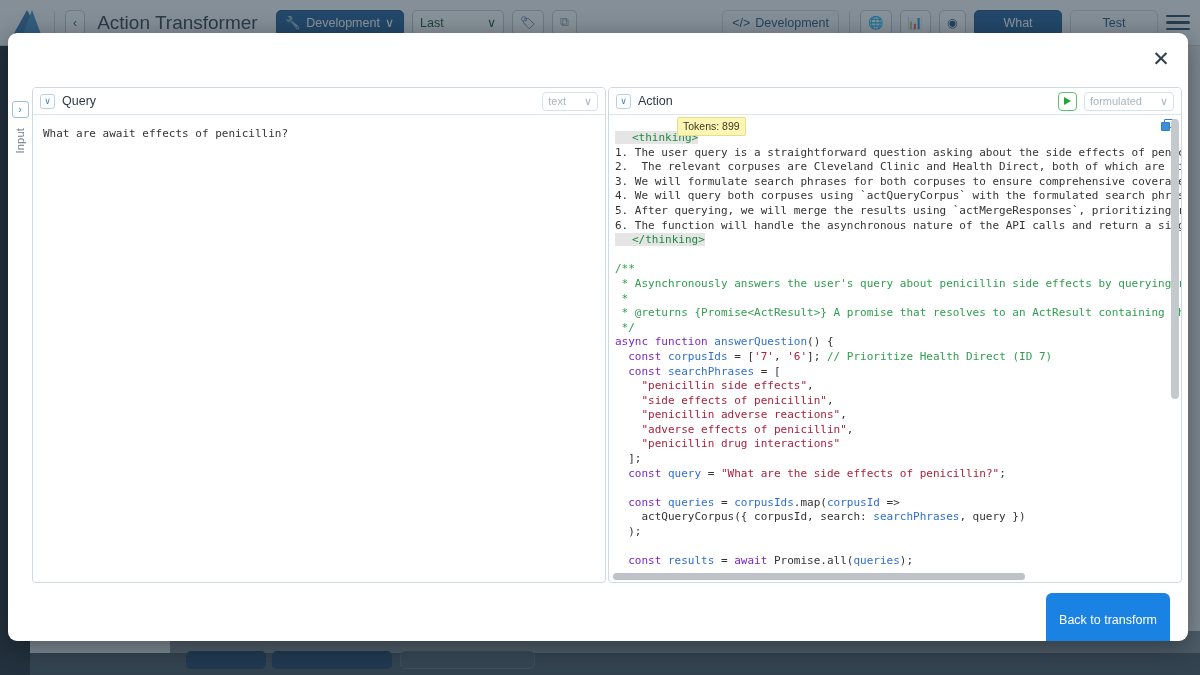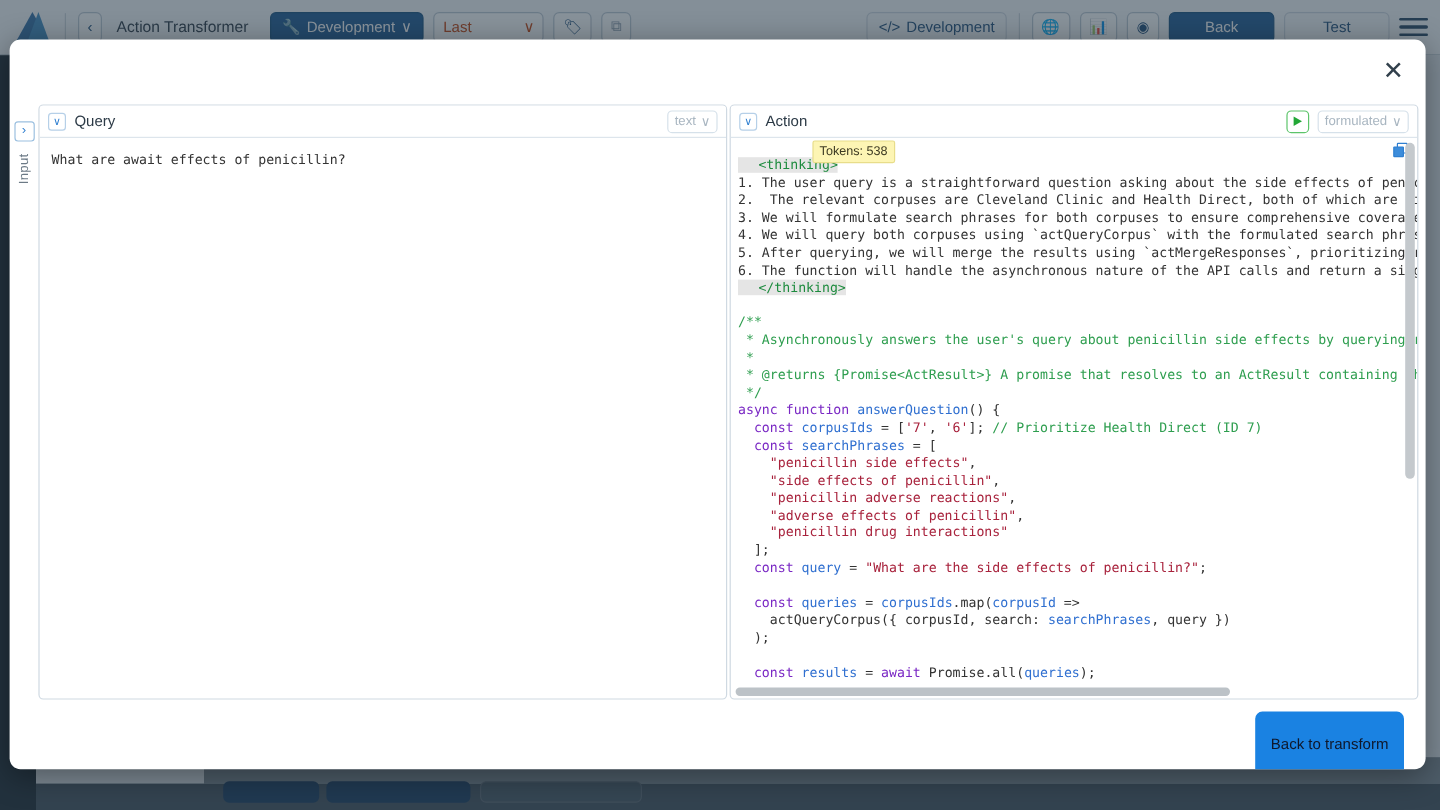--- a/index.html
+++ b/index.html
@@ -40,24 +40,24 @@
   .hbtn {
     height: 26px; border: 1px solid #b9c7d2; border-radius: 5px;
     background: #fbfcfd; color: #1d4e7a;
     font-size: 12.5px; display: flex; align-items: center;
     padding: 0 9px; gap: 5px; white-space: nowrap;
   }
   .hbtn.square { padding: 0 7px; }
   .hbtn.primary { background: #1b5a92; border-color: #16507f; color: #fff; }
   .hbtn.ghost   { color: #1d4e7a; background: #f2f5f8; border-color: #cbd6df; }
   .hbtn.muted   { color: #8fa0ae; }
-  .title-txt { font-size: 13px; color: #2b3b47; padding: 0 10px 0 4px; white-space: nowrap; }
+  .title-txt { font-size: 19px; color: #2b3b47; padding: 0 10px 0 4px; white-space: nowrap; }
   .sel-box {
     height: 26px; min-width: 92px; border: 1px solid #b9c7d2; border-radius: 5px;
-    background: #fbfcfd; color: #c2410c; font-size: 12.5px;
+    background: #fbfcfd; color: #14532d; font-size: 12.5px;
     display: flex; align-items: center; justify-content: space-between;
     padding: 0 7px;
     gap: 36px;
   }
   .sep { width: 1px; height: 24px; background: #c8d2da; margin: 0 2px; }
   .grow { flex: 1 1 auto; }
   .hamburger { width: 24px; display: flex; flex-direction: column; gap: 4px; }
   .hamburger i { display: block; height: 2.5px; background: #22445f; border-radius: 2px; }
 
   .bg-left-rail {
@@ -143,21 +143,21 @@
   }
   .mini-chev {
     width: 15px; height: 15px; border: 1px solid #b6d0e8; border-radius: 3px;
     color: #2f7fd0; font-size: 9px; line-height: 13px; text-align: center;
   }
   .pane-title { font-size: 12.5px; color: #2c3a46; }
   .pane-head .grow { flex: 1 1 auto; }
   .mini-sel {
     height: 19px; border: 1px solid #d6e1ea; border-radius: 4px;
     color: #a9b6c1; font-size: 11px;
-    display: flex; align-items: center; gap: 4px; padding: 0 5px;
+    display: flex; align-items: center; gap: 18px; padding: 0 5px;
   }
   .play-btn {
     width: 19px; height: 19px; border: 1px solid #5cc46a; border-radius: 4px;
     display: flex; align-items: center; justify-content: center;
   }
   .play-btn i {
     width: 0; height: 0;
     border-left: 7px solid #22a736;
     border-top: 4.5px solid transparent;
     border-bottom: 4.5px solid transparent;
@@ -218,21 +218,21 @@
     width: 72%; height: 7px;
     background: #bcc2c7; border-radius: 5px; z-index: 4;
   }
 
   .modal-foot {
     height: 52px; flex: 0 0 52px;
     display: flex; align-items: center; justify-content: flex-end;
     padding: 0 18px;
   }
   .btn-blue {
-    background: #1a82e2; color: #0f172a; border: none; border-radius: 6px;
+    background: #1a82e2; color: #ffffff; border: none; border-radius: 6px;
     font-size: 12.5px; padding: 20px 13px;
     font-family: "Liberation Sans", sans-serif;
     margin-top: 10px;
   }
 </style>
 </head>
 <body>
 
 <div id="app-bg">
 
@@ -270,21 +270,21 @@
     <div class="hbtn square">
       <span>🌐</span>
     </div>
     <div class="hbtn square">
       <span>📊</span>
     </div>
     <div class="hbtn square">
       <span>◉</span>
     </div>
     <div class="hbtn primary" style="width:88px;justify-content:center;">
-      <span>Back</span>
+      <span>What</span>
     </div>
     <div class="hbtn ghost" style="width:88px;justify-content:center;text-align:center;">
       <span>Test</span>
     </div>
     <div class="hamburger">
       <i></i>
         <i></i>
         <i></i>
     </div>
   </div>
@@ -339,21 +339,21 @@
         <div class="mini-sel">
           <span>formulated</span>
           <span>∨</span>
         </div>
       </div>
       <div class="pane-body">
         <div class="copy-icon">
           <span class="b b2"></span>
             <span class="b b1"></span>
         </div>
-        <div class="tokens-badge">Tokens: 538</div>
+        <div class="tokens-badge">Tokens: 899</div>
         <div class="code-scroll" id="code-scroll"><div class="code-line"><span class="c-green hl">&lt;thinking&gt;</span></div><div class="code-line"><span class="c-plain">1. The user query is a straightforward question asking about the side effects of penicillin.</span></div><div class="code-line"><span class="c-plain">2.  The relevant corpuses are Cleveland Clinic and Health Direct, both of which are likely to contain informa</span></div><div class="code-line"><span class="c-plain">3. We will formulate search phrases for both corpuses to ensure comprehensive coverage.  The search phrases w</span></div><div class="code-line"><span class="c-plain">4. We will query both corpuses using `actQueryCorpus` with the formulated search phrases and the original que</span></div><div class="code-line"><span class="c-plain">5. After querying, we will merge the results using `actMergeResponses`, prioritizing results from Health Dire</span></div><div class="code-line"><span class="c-plain">6. The function will handle the asynchronous nature of the API calls and return a single `Promise&lt;ActResult&gt;`</span></div><div class="code-line"><span class="c-green hl">&lt;/thinking&gt;</span></div><div class="code-line">&nbsp;</div><div class="code-line"><span class="c-cmt">/**</span></div><div class="code-line"><span class="c-cmt"> * Asynchronously answers the user's query about penicillin side effects by querying relevant corpuses and me</span></div><div class="code-line"><span class="c-cmt"> *</span></div><div class="code-line"><span class="c-cmt"> * @returns {Promise&lt;ActResult&gt;} A promise that resolves to an ActResult containing the merged results of the</span></div><div class="code-line"><span class="c-cmt"> */</span></div><div class="code-line"><span class="c-kw">async function </span><span class="c-fn">answerQuestion</span><span class="c-plain">() {</span></div><div class="code-line"><span class="c-kw">  const </span><span class="c-var">corpusIds</span><span class="c-plain"> = [</span><span class="c-str">'7'</span><span class="c-plain">, </span><span class="c-str">'6'</span><span class="c-plain">]; </span><span class="c-cmt">// Prioritize Health Direct (ID 7)</span></div><div class="code-line"><span class="c-kw">  const </span><span class="c-var">searchPhrases</span><span class="c-plain"> = [</span></div><div class="code-line"><span class="c-str">    "penicillin side effects"</span><span class="c-plain">,</span></div><div class="code-line"><span class="c-str">    "side effects of penicillin"</span><span class="c-plain">,</span></div><div class="code-line"><span class="c-str">    "penicillin adverse reactions"</span><span class="c-plain">,</span></div><div class="code-line"><span class="c-str">    "adverse effects of penicillin"</span><span class="c-plain">,</span></div><div class="code-line"><span class="c-str">    "penicillin drug interactions"</span></div><div class="code-line"><span class="c-plain">  ];</span></div><div class="code-line"><span class="c-kw">  const </span><span class="c-var">query</span><span class="c-plain"> = </span><span class="c-str">"What are the side effects of penicillin?"</span><span class="c-plain">;</span></div><div class="code-line">&nbsp;</div><div class="code-line"><span class="c-kw">  const </span><span class="c-var">queries</span><span class="c-plain"> = </span><span class="c-var">corpusIds</span><span class="c-plain">.map(</span><span class="c-var">corpusId</span><span class="c-plain"> =&gt;</span></div><div class="code-line"><span class="c-plain">    actQueryCorpus({ corpusId, search: </span><span class="c-var">searchPhrases</span><span class="c-plain">, query })</span></div><div class="code-line"><span class="c-plain">  );</span></div><div class="code-line">&nbsp;</div><div class="code-line"><span class="c-kw">  const </span><span class="c-var">results</span><span class="c-plain"> = </span><span class="c-kw">await </span><span class="c-plain">Promise.all(</span><span class="c-var">queries</span><span class="c-plain">);</span></div></div>
         <div class="vscroll"></div>
         <div class="hscroll"></div>
       </div>
     </div>
 
   </div>
 
   <div class="modal-foot">
     <button class="btn-blue">Back to transform</button>

